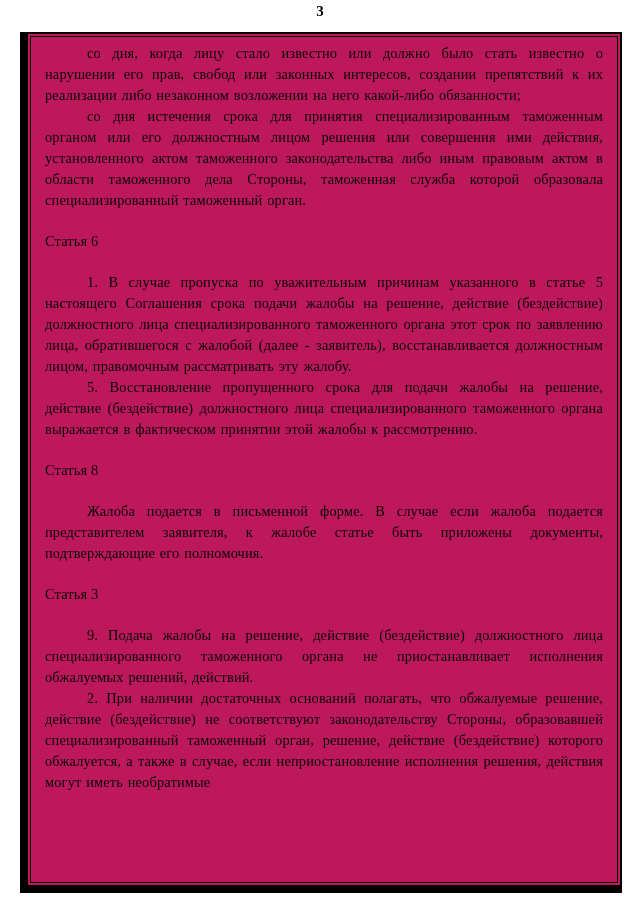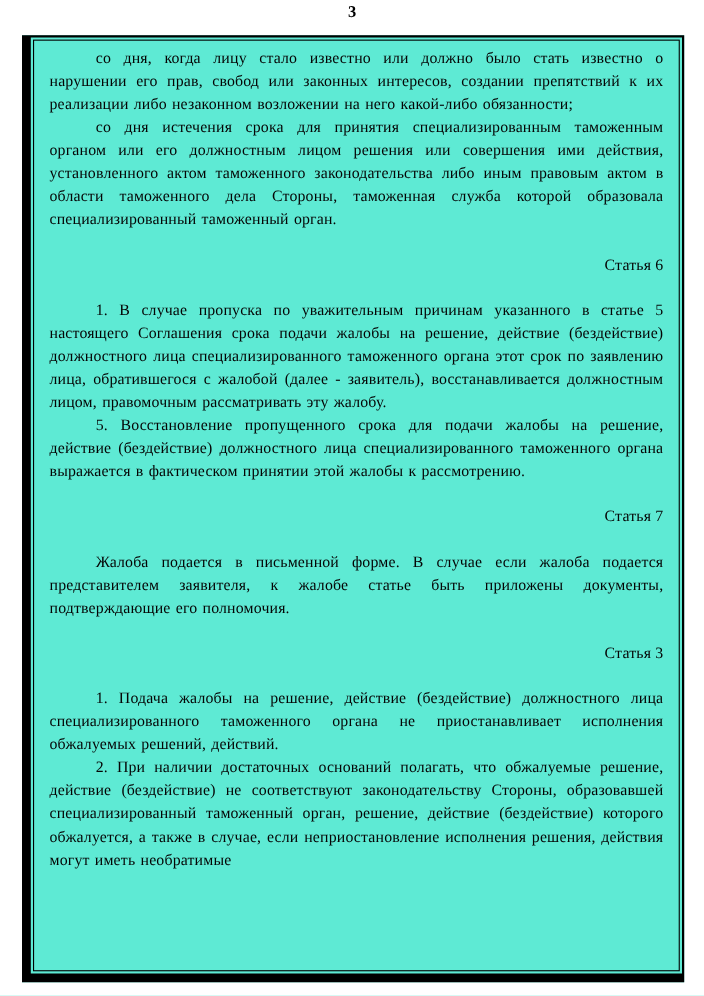--- a/index.html
+++ b/index.html
@@ -27,21 +27,21 @@
   }
   .doc-frame {
     position: absolute;
     left: 20px;
     top: 32px;
     right: 18px;
     bottom: 12px;
     border: 2px solid #000;
     border-left-width: 8px;
     border-bottom-width: 8px;
-    background: #5eead4;
+    background: #be185d;
     box-sizing: border-box;
   }
   .doc-frame-inner {
     position: absolute;
     left: 2px;
     top: 2px;
     right: 2px;
     bottom: 2px;
     border: 1px solid #000;
     box-sizing: border-box;
@@ -58,38 +58,38 @@
     text-align: justify;
     text-indent: 42px;
     letter-spacing: 0.15px;
     word-spacing: 1px;
     color: #050505;
   }
   .article-heading {
     margin: 20px 0 20px 0;
     font-size: 14.4px;
     line-height: 21px;
-    text-align: right;
+    text-align: left;
     letter-spacing: 0.15px;
     color: #050505;
   }
 </style>
 </head>
 <body>
 
 <div class="page-number">3</div>
 
 <div class="doc-frame">
   <div class="doc-frame-inner">
     <div class="document-body">
         <p class="para">со дня, когда лицу стало известно или должно было стать известно о нарушении его прав, свобод или законных интересов, создании препятствий к их реализации либо незаконном возложении на него какой-либо обязанности;</p>
         <p class="para">со дня истечения срока для принятия специализированным таможенным органом или его должностным лицом решения или совершения ими действия, установленного актом таможенного законодательства либо иным правовым актом в области таможенного дела Стороны, таможенная служба которой образовала специализированный таможенный орган.</p>
         <div class="article-heading">Статья 6</div>
         <p class="para">1. В случае пропуска по уважительным причинам указанного в статье 5 настоящего Соглашения срока подачи жалобы на решение, действие (бездействие) должностного лица специализированного таможенного органа этот срок по заявлению лица, обратившегося с жалобой (далее - заявитель), восстанавливается должностным лицом, правомочным рассматривать эту жалобу.</p>
         <p class="para">5. Восстановление пропущенного срока для подачи жалобы на решение, действие (бездействие) должностного лица специализированного таможенного органа выражается в фактическом принятии этой жалобы к рассмотрению.</p>
-        <div class="article-heading">Статья 7</div>
+        <div class="article-heading">Статья 8</div>
         <p class="para">Жалоба подается в письменной форме. В случае если жалоба подается представителем заявителя, к жалобе статье быть приложены документы, подтверждающие его полномочия.</p>
         <div class="article-heading">Статья 3</div>
-        <p class="para">1. Подача жалобы на решение, действие (бездействие) должностного лица специализированного таможенного органа не приостанавливает исполнения обжалуемых решений, действий.</p>
+        <p class="para">9. Подача жалобы на решение, действие (бездействие) должностного лица специализированного таможенного органа не приостанавливает исполнения обжалуемых решений, действий.</p>
         <p class="para">2. При наличии достаточных оснований полагать, что обжалуемые решение, действие (бездействие) не соответствуют законодательству Стороны, образовавшей специализированный таможенный орган, решение, действие (бездействие) которого обжалуется, а также в случае, если неприостановление исполнения решения, действия могут иметь необратимые</p>
       </div>
   </div>
 </div>
 
 </body></html>

